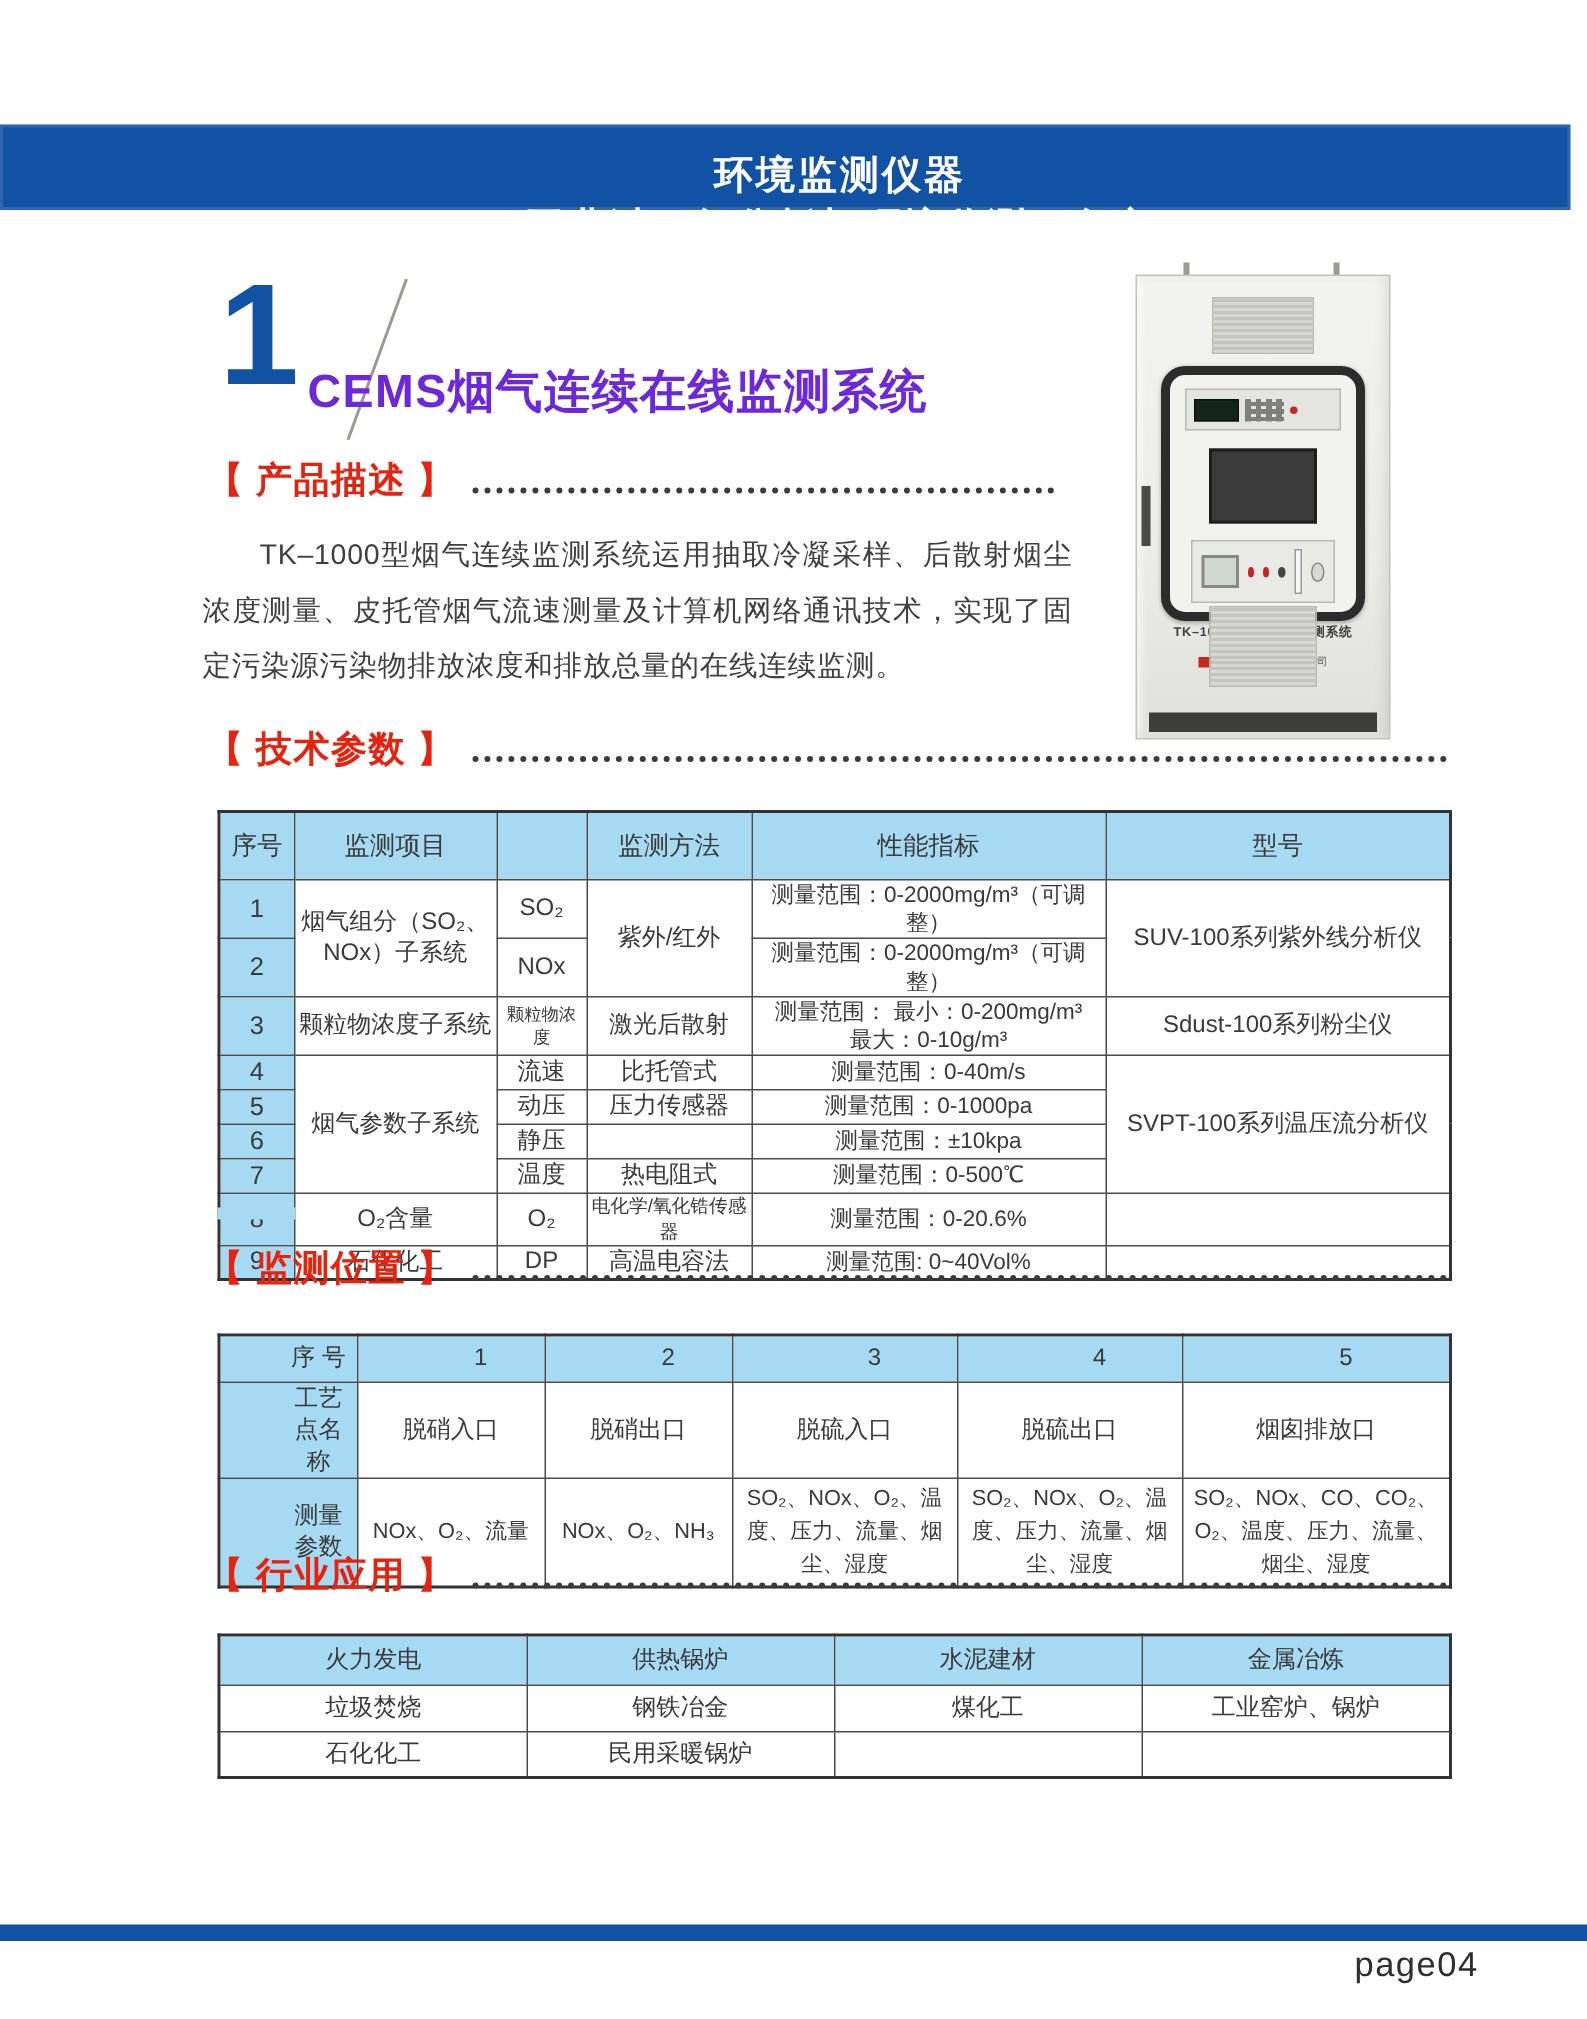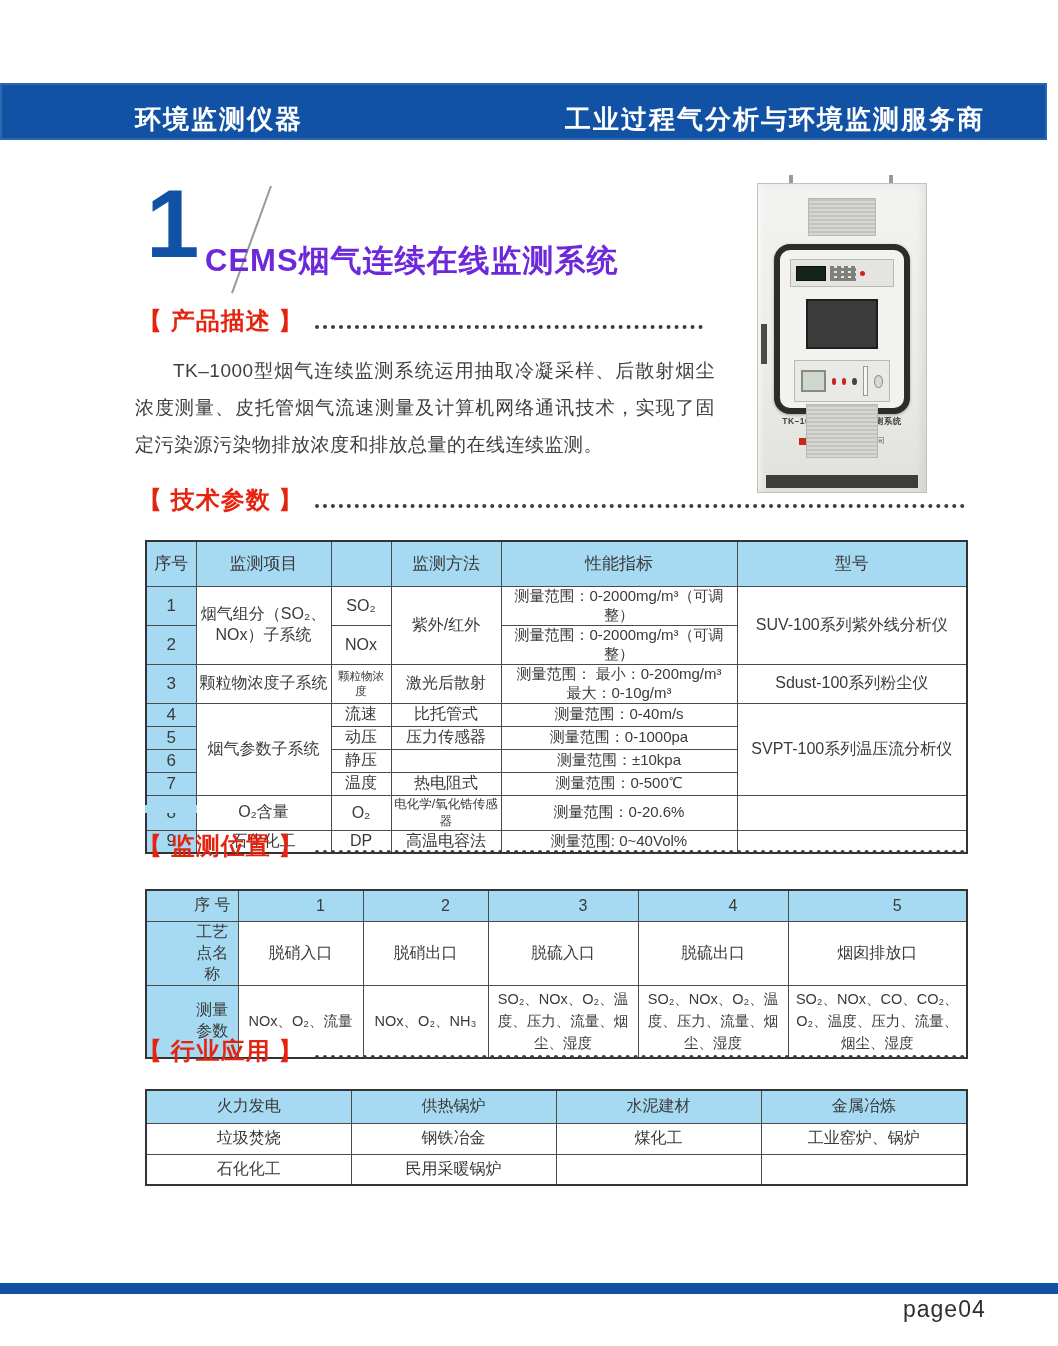--- a/index.html
+++ b/index.html
@@ -3,21 +3,21 @@
 <meta charset="utf-8">
 <style>
   html,body{margin:0;padding:0;background:#ffffff;}
   .page{position:relative;width:1058px;height:1346px;background:#ffffff;overflow:hidden;
         font-family:"Liberation Sans",sans-serif;color:#3c3c3c;}
 
   
   .header-bar{position:absolute;left:0;top:83px;width:1047px;height:57px;background:#1152a5;
               box-shadow:inset 0 0 0 2px rgba(255,255,255,0.12);
               display:flex;align-items:center;justify-content:space-between;
-              padding:16px 62px 0 135px;box-sizing:border-box;}
+              padding:16px 62px 0 135px;box-sizing:border-box;flex-direction:column;}
   .header-bar .ht{color:#ffffff;font-size:26px;font-weight:700;letter-spacing:2px;white-space:nowrap;}
 
   
   .big-num{position:absolute;left:146px;top:176px;font-size:96px;font-weight:700;color:#1152a5;line-height:1;}
   .slash{position:absolute;left:270px;top:186px;width:2px;height:114px;background:#9a9a93;
          transform:rotate(20deg);transform-origin:top center;}
   .sec-title{position:absolute;left:205px;top:240px;font-size:31px;font-weight:700;color:#6d28d9;
              letter-spacing:1px;white-space:nowrap;}
 
   

